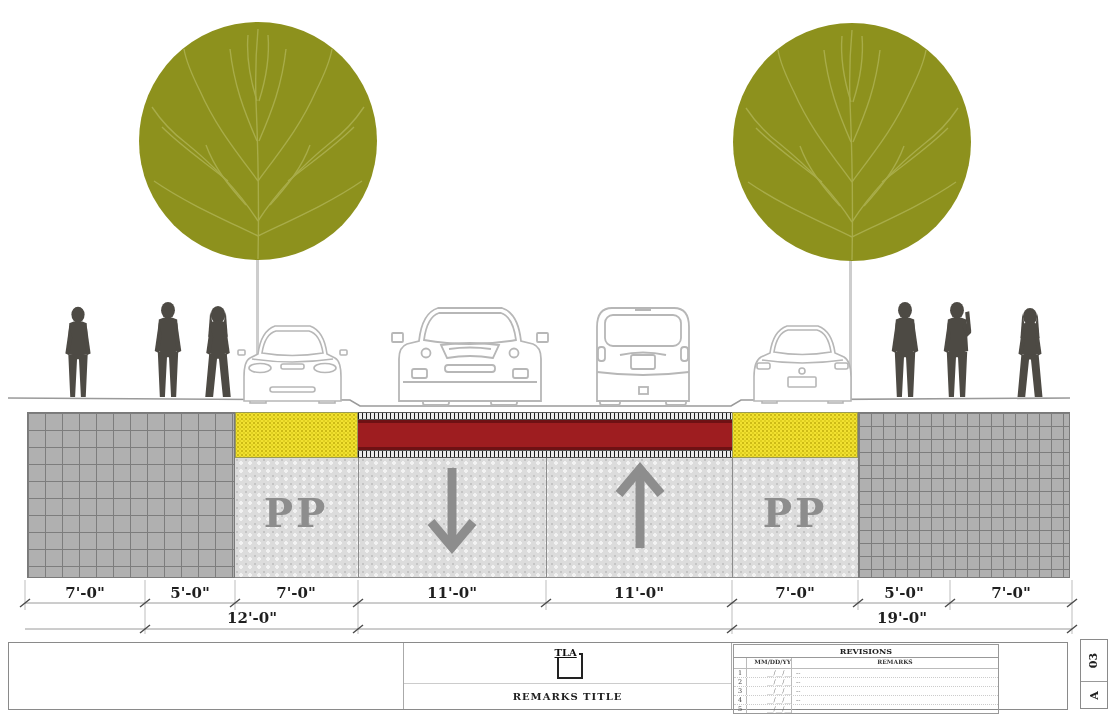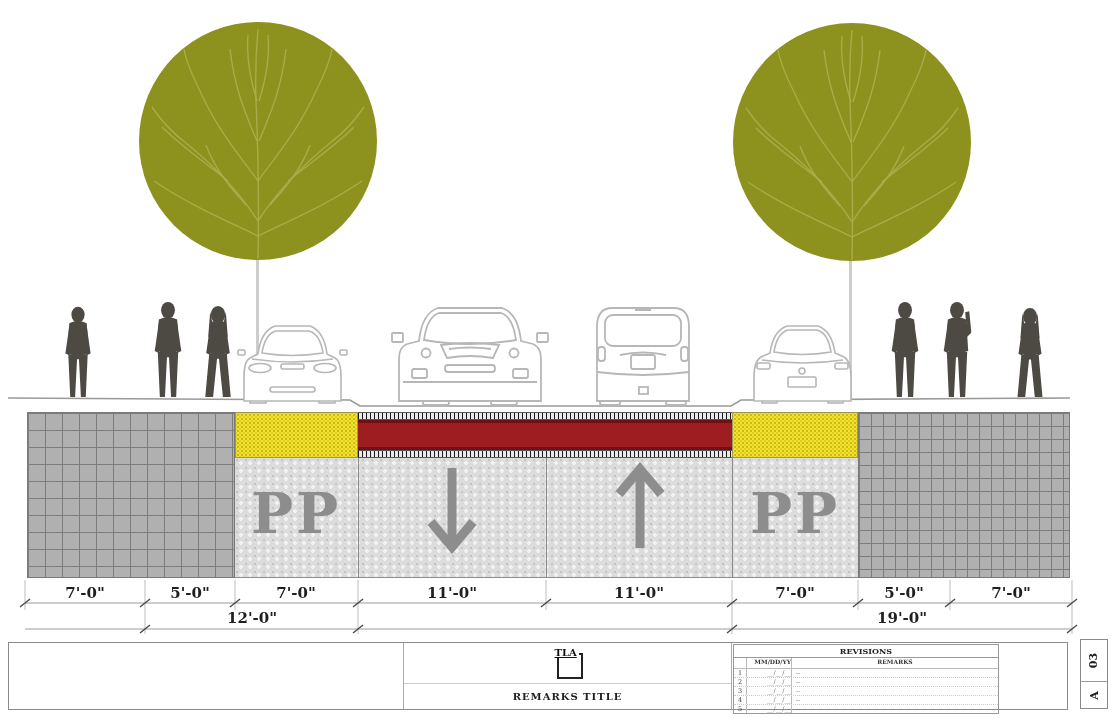--- a/index.html
+++ b/index.html
@@ -30,21 +30,21 @@
     border-top:1px solid #555;border-bottom:1px solid #555;box-sizing:border-box;}
   .redcore{flex:1;background:#9e1d20;border-top:3px solid #6f1114;border-bottom:3px solid #6f1114;box-sizing:border-box;}
   .stipple{left:235px;top:458px;width:623px;height:120px;background-color:#dcdcdc;
     background-image:radial-gradient(circle at 2px 2px,#c4c4c4 1.3px,transparent 1.5px),
                      radial-gradient(circle at 6px 5px,#f2f2f2 1.6px,transparent 1.8px);
     background-size:9px 8px;border-bottom:1px solid #8e8e8e;}
   .vdiv{position:absolute;top:458px;height:120px;width:1px;background:#8c8c8c;z-index:2;}
 
   
   .lbl{position:absolute;z-index:3;}
-  .pp{font-size:56px;font-weight:bold;color:#8d8d8d;letter-spacing:3px;
+  .pp{font-size:39px;font-weight:bold;color:#8d8d8d;letter-spacing:3px;
       transform:translate(-50%,-50%);}
   .dim{font-size:15px;font-weight:bold;color:#1f1f1f;transform:translateX(-50%);white-space:nowrap;}
 
   
   #art{position:absolute;left:0;top:0;z-index:2;pointer-events:none;}
 
   
   .tblock{left:8px;top:642px;width:1060px;height:68px;border:1.5px solid #8a8a8a;
           display:flex;z-index:4;box-sizing:border-box;background:#fff;}
   .tb-left{width:394px;border-right:1px solid #aaa;}

